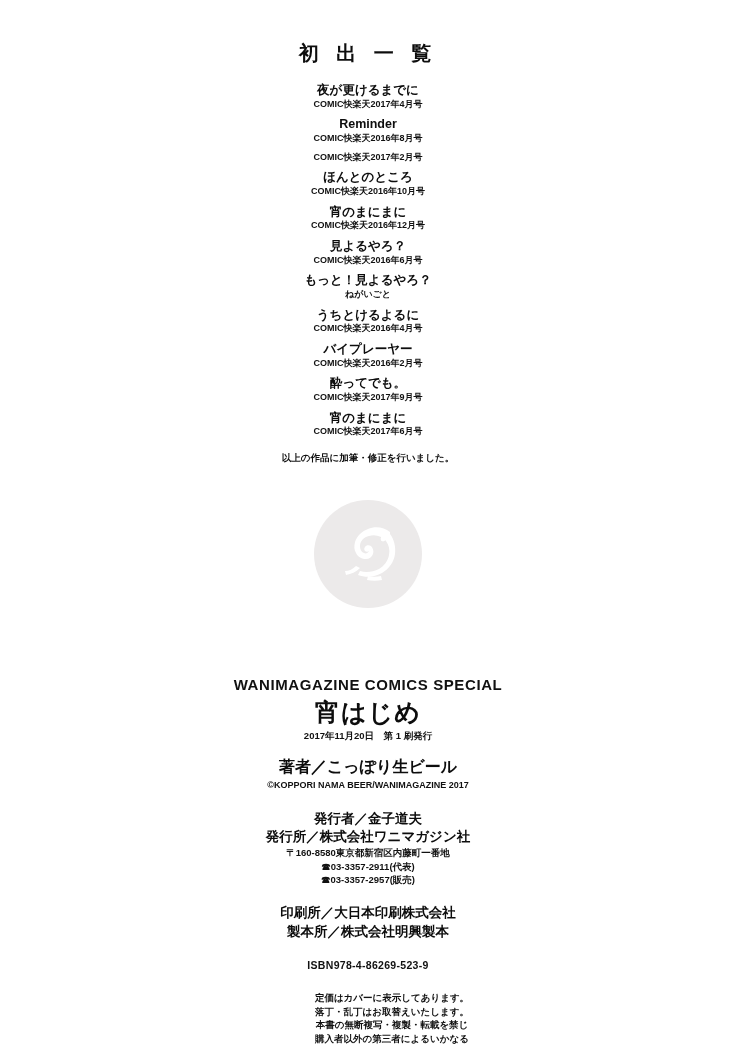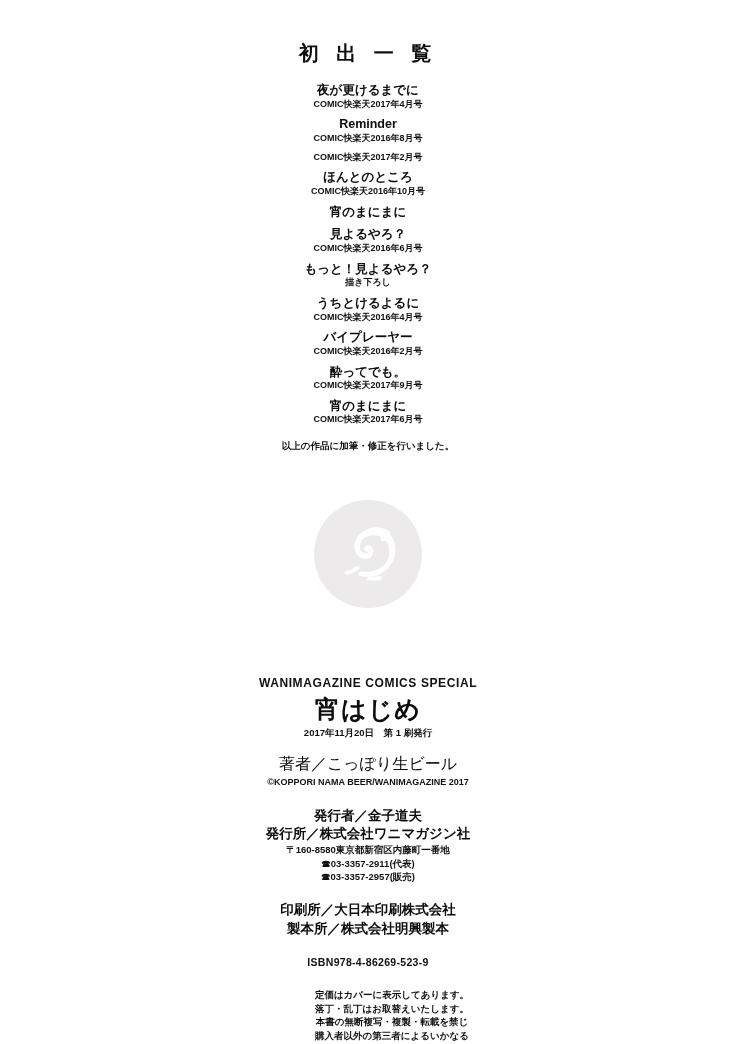--- a/index.html
+++ b/index.html
@@ -89,41 +89,41 @@
 
   
   .imprint {
     position: absolute;
     top: 676px;
     left: 0;
     width: 736px;
     text-align: center;
   }
   .imprint-series {
-    font-size: 12px;
+    font-size: 15px;
     font-weight: bold;
     letter-spacing: 0.6px;
     color: #111111;
   }
   .imprint-title {
     font-size: 25px;
     font-weight: bold;
     margin: 3px 0 1px 0;
     letter-spacing: 1px;
     color: #0d0d0d;
   }
   .imprint-date {
     font-size: 9.5px;
     font-weight: bold;
     color: #111111;
     margin-bottom: 14px;
   }
   .imprint-author {
     font-size: 16px;
-    font-weight: normal;
+    font-weight: bold;
     color: #0d0d0d;
     margin-top: 12px;
   }
   .imprint-copyright {
     font-size: 9px;
     font-weight: bold;
     color: #111111;
     margin-top: 2px;
     margin-bottom: 20px;
   }
@@ -174,28 +174,29 @@
       </li>
       <li class="credit-item">
         <span class="credit-source">COMIC快楽天2017年2月号</span>
       </li>
       <li class="credit-item">
         <span class="credit-title">ほんとのところ</span>
         <span class="credit-source">COMIC快楽天2016年10月号</span>
       </li>
       <li class="credit-item">
         <span class="credit-title">宵のまにまに</span>
+        <span class="credit-source">COMIC快楽天2016年12月号</span>
       </li>
       <li class="credit-item">
         <span class="credit-title">見よるやろ？</span>
         <span class="credit-source">COMIC快楽天2016年6月号</span>
       </li>
       <li class="credit-item">
         <span class="credit-title">もっと！見よるやろ？</span>
-        <span class="credit-source">描き下ろし</span>
+        <span class="credit-source">ねがいごと</span>
       </li>
       <li class="credit-item">
         <span class="credit-title">うちとけるよるに</span>
         <span class="credit-source">COMIC快楽天2016年4月号</span>
       </li>
       <li class="credit-item">
         <span class="credit-title">バイプレーヤー</span>
         <span class="credit-source">COMIC快楽天2016年2月号</span>
       </li>
       <li class="credit-item">

